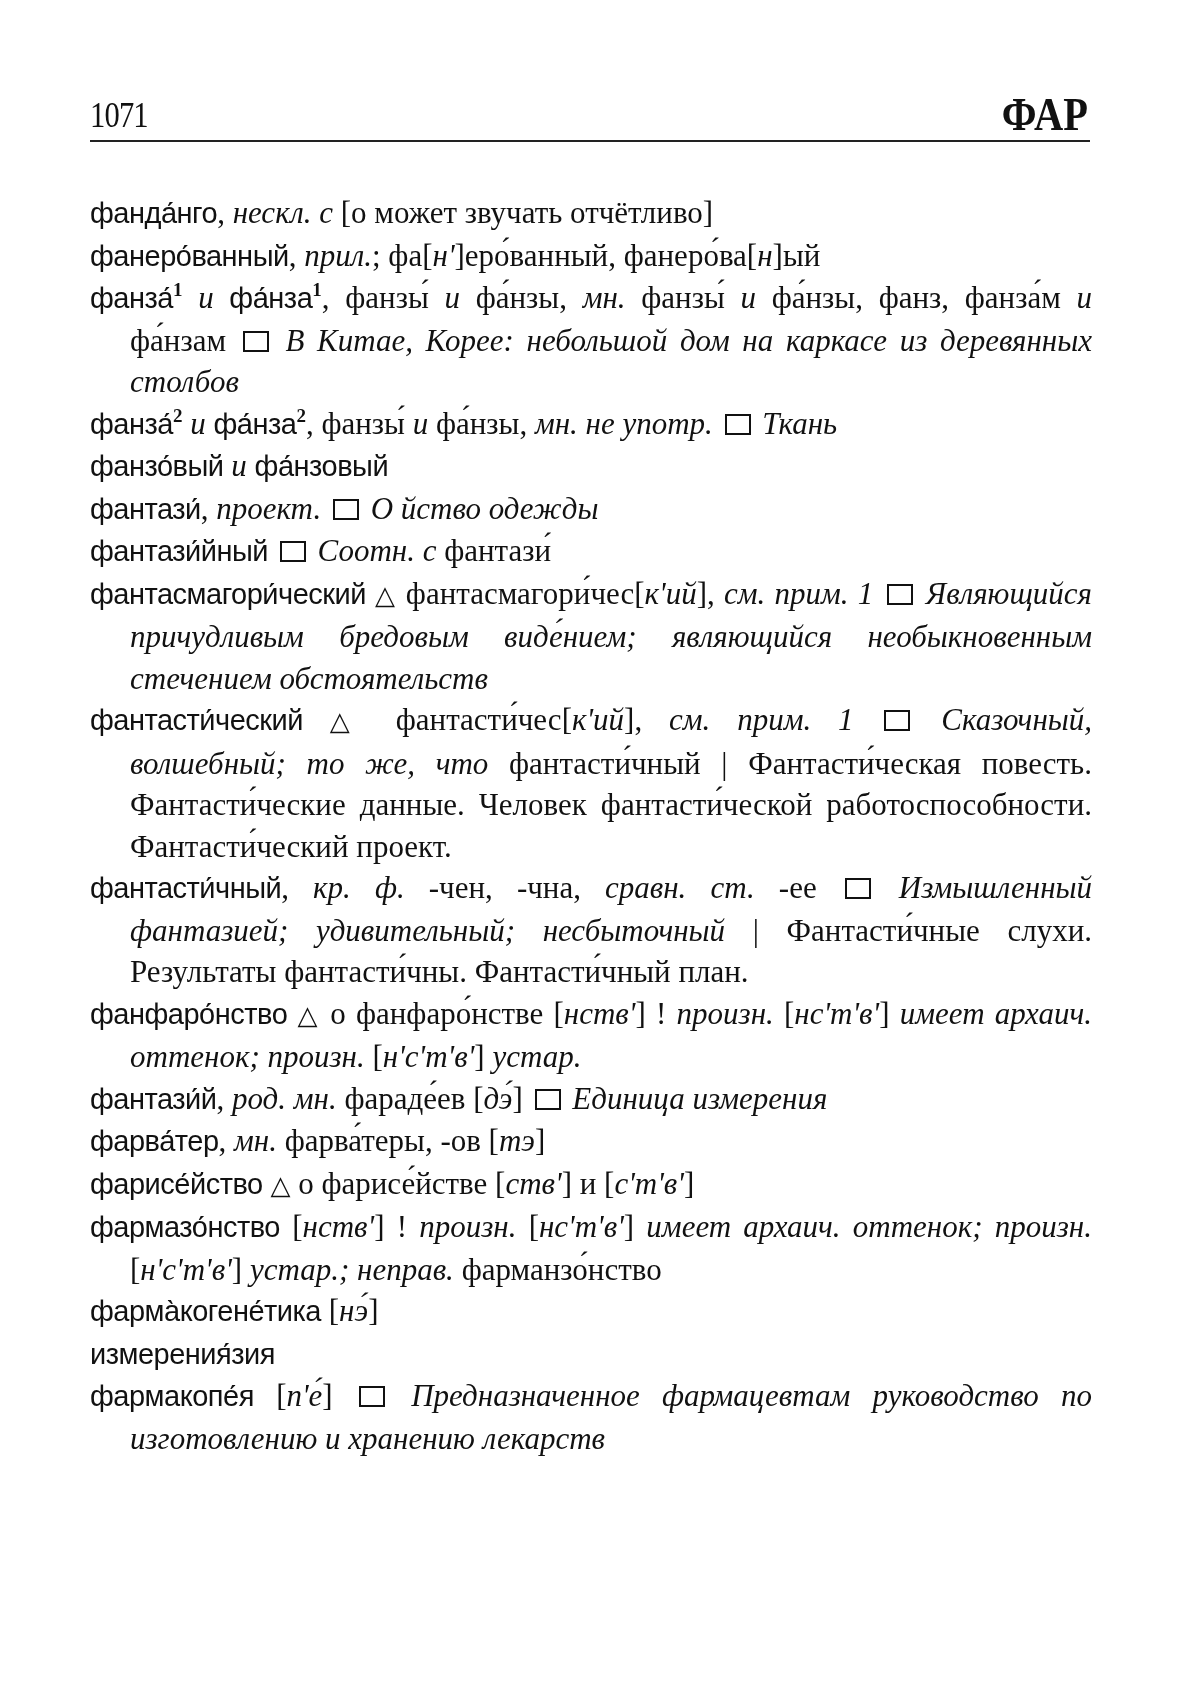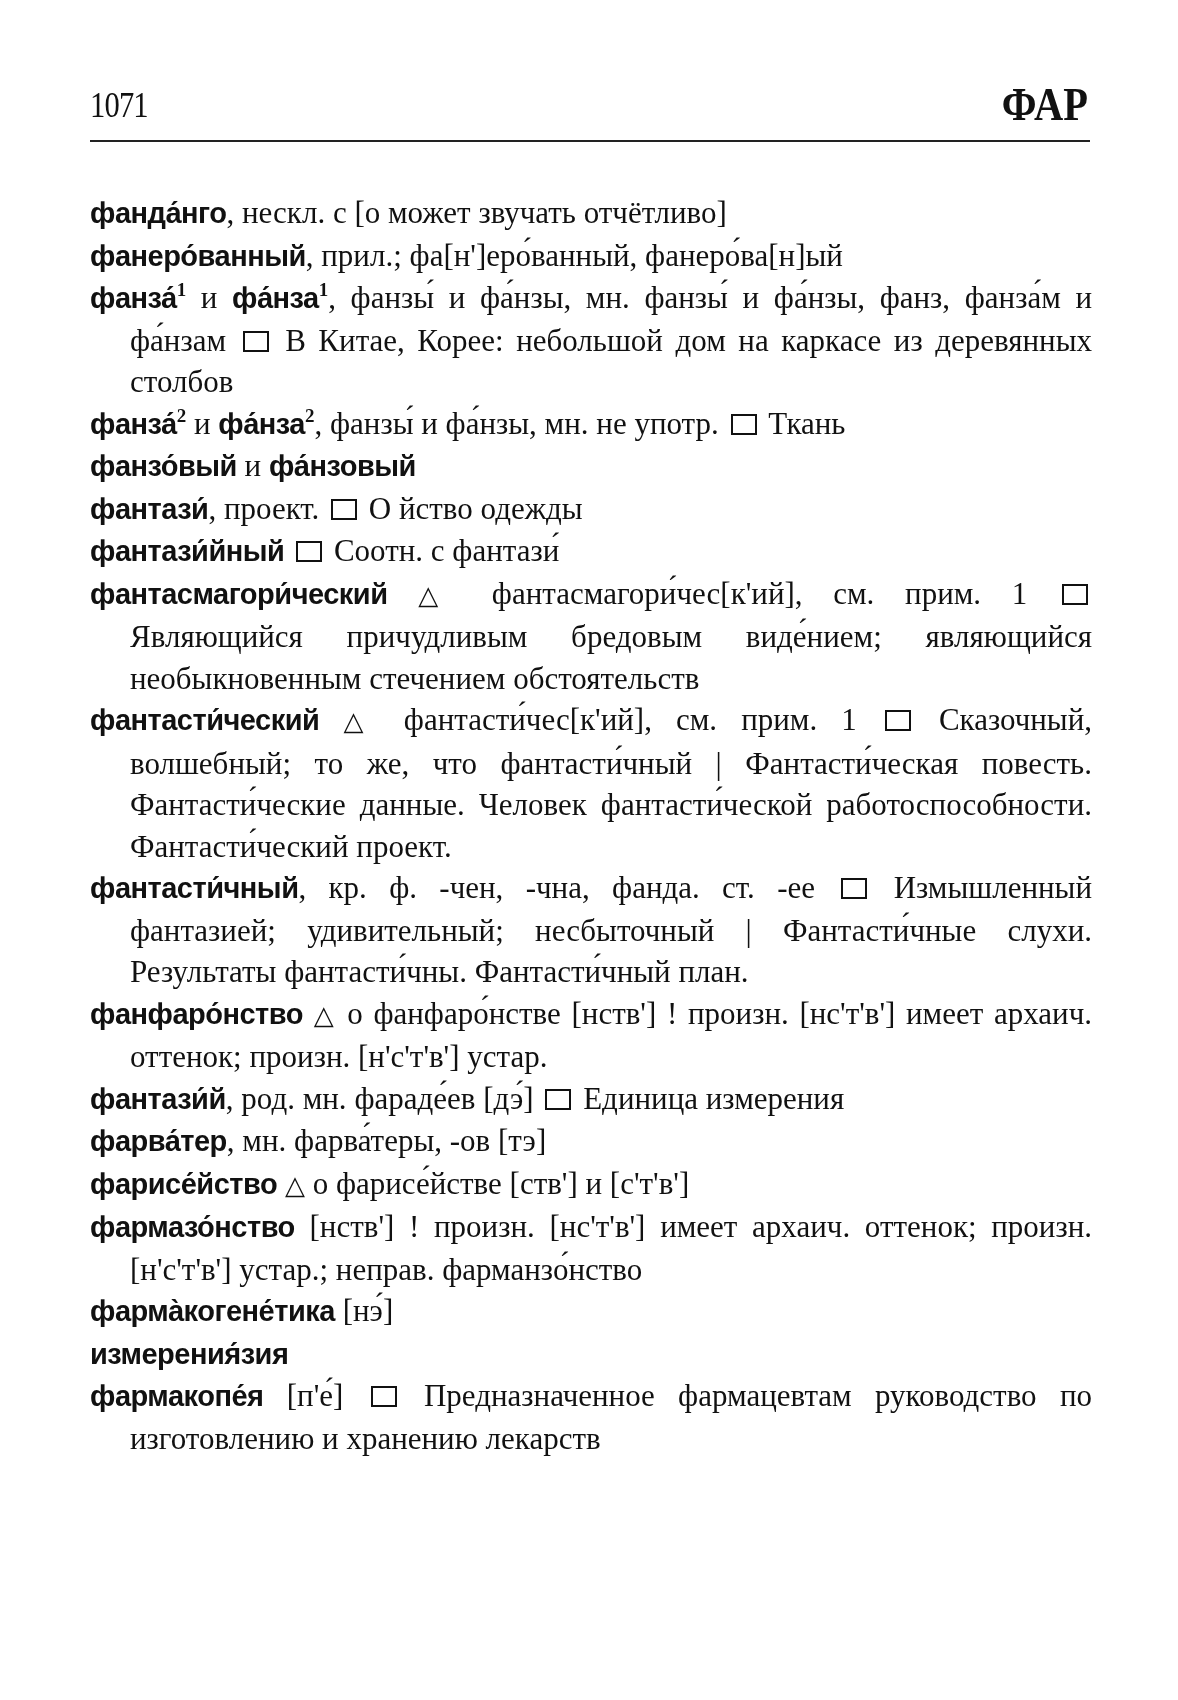--- a/index.html
+++ b/index.html
@@ -2,21 +2,21 @@
 <html><head>
 <meta charset="utf-8">
 <style>
   html, body { margin: 0; padding: 0; background: #ffffff; }
   body {
     width: 1178px; height: 1700px; position: relative; overflow: hidden;
     font-family: "Liberation Serif", "DejaVu Serif", serif;
     color: #111111;
   }
   .page-header {
-    position: absolute; left: 90px; top: 78px; width: 1000px; height: 62px;
+    position: absolute; left: 90px; top: 88px; width: 1000px; height: 62px;
   }
   .page-number {
     position: absolute; left: 0; top: 6px; font-size: 36px; letter-spacing: -1px;
     transform: scaleX(0.85); transform-origin: left center;
   }
   .running-head {
     position: absolute; right: 2px; top: 0px; font-size: 46px; font-weight: bold;
     transform: scaleX(0.88); transform-origin: right center;
   }
   .header-rule {
@@ -24,22 +24,22 @@
     border-top: 2px solid #222;
   }
   .entries {
     position: absolute; left: 90px; top: 192px; width: 1002px;
     font-size: 31px; line-height: 41.5px;
   }
   .entry {
     padding-left: 40px; text-indent: -40px; text-align: justify;
     transform-origin: left top;
   }
-  .hw { font-weight: bold; font-family: "Liberation Sans", "DejaVu Sans", sans-serif; font-size: 29px; letter-spacing: -0.5px; }
-  .it { }
+  .hw { font-weight: normal; font-family: "Liberation Sans", "DejaVu Sans", sans-serif; font-size: 29px; letter-spacing: -0.5px; }
+  .it { font-style: italic; }
   .box {
     display: inline-block; width: 22px; height: 17px; border: 2px solid #111;
     vertical-align: -1px; margin: 0 4px;
   }
   sup { font-size: 19px; font-weight: bold; vertical-align: 12px; line-height: 0; }
   .tri { font-size: 26px; }
 </style>
 </head>
 <body>
 
@@ -52,21 +52,21 @@
 <div class="entries" id="entries">
     <div class="entry"><span class="hw">фанда́нго</span><span>, </span><span class="it">нескл. с</span><span> [о может звучать отчётливо]</span></div>
     <div class="entry"><span class="hw">фанеро́ванный</span><span>, </span><span class="it">прил.</span><span>; фа[</span><span class="it">н'</span><span>]еро́ванный, фанеро́ва[</span><span class="it">н</span><span>]ый</span></div>
     <div class="entry"><span class="hw">фанза́</span><sup>1</sup><span class="it"> и </span><span class="hw">фа́нза</span><sup>1</sup><span>, фанзы́ </span><span class="it">и</span><span> фа́нзы, </span><span class="it">мн.</span><span> фанзы́ </span><span class="it">и</span><span> фа́нзы, фанз, фанза́м </span><span class="it">и</span><span> фа́нзам </span><span class="box"></span><span class="it"> В Китае, Корее: небольшой дом на каркасе из деревянных столбов</span></div>
     <div class="entry"><span class="hw">фанза́</span><sup>2</sup><span class="it"> и </span><span class="hw">фа́нза</span><sup>2</sup><span>, фанзы́ </span><span class="it">и</span><span> фа́нзы, </span><span class="it">мн. не употр.</span><span> </span><span class="box"></span><span class="it"> Ткань</span></div>
     <div class="entry"><span class="hw">фанзо́вый</span><span class="it"> и </span><span class="hw">фа́нзовый</span></div>
     <div class="entry"><span class="hw">фантази́</span><span>, </span><span class="it">проект.</span><span> </span><span class="box"></span><span class="it"> О йство одежды</span></div>
     <div class="entry"><span class="hw">фантази́йный</span><span> </span><span class="box"></span><span class="it"> Соотн. с</span><span> фантази́</span></div>
     <div class="entry"><span class="hw">фантасмагори́ческий</span><span> </span><span class="tri">△</span><span> фантасмагори́чес[</span><span class="it">к'ий</span><span>], </span><span class="it">см. прим. 1</span><span> </span><span class="box"></span><span class="it"> Являющийся причудливым бредовым виде́нием; являющийся необыкновенным стечением обстоятельств</span></div>
     <div class="entry"><span class="hw">фантасти́ческий</span><span> </span><span class="tri">△</span><span> фантасти́чес[</span><span class="it">к'ий</span><span>], </span><span class="it">см. прим. 1</span><span> </span><span class="box"></span><span class="it"> Сказочный, волшебный; то же, что</span><span> фантасти́чный | Фантасти́ческая повесть. Фантасти́ческие данные. Человек фантасти́ческой работоспособности. Фантасти́ческий проект.</span></div>
-    <div class="entry"><span class="hw">фантасти́чный</span><span>, </span><span class="it">кр. ф.</span><span> -чен, -чна, </span><span class="it">фанда. ст.</span><span> -ее </span><span class="box"></span><span class="it"> Измышленный фантазией; удивительный; несбыточный</span><span> | Фантасти́чные слухи. Результаты фантасти́чны. Фантасти́чный план.</span></div>
+    <div class="entry"><span class="hw">фантасти́чный</span><span>, </span><span class="it">кр. ф.</span><span> -чен, -чна, </span><span class="it">сравн. ст.</span><span> -ее </span><span class="box"></span><span class="it"> Измышленный фантазией; удивительный; несбыточный</span><span> | Фантасти́чные слухи. Результаты фантасти́чны. Фантасти́чный план.</span></div>
     <div class="entry"><span class="hw">фанфаро́нство</span><span> </span><span class="tri">△</span><span> о фанфаро́нстве [</span><span class="it">нств'</span><span>] ! </span><span class="it">произн.</span><span> [</span><span class="it">нс'т'в'</span><span>] </span><span class="it">имеет архаич. оттенок; произн.</span><span> [</span><span class="it">н'с'т'в'</span><span>] </span><span class="it">устар.</span></div>
     <div class="entry"><span class="hw">фантази́й</span><span>, </span><span class="it">род. мн.</span><span> фараде́ев [</span><span class="it">дэ́</span><span>] </span><span class="box"></span><span class="it"> Единица измерения</span></div>
     <div class="entry"><span class="hw">фарва́тер</span><span>, </span><span class="it">мн.</span><span> фарва́теры, -ов [</span><span class="it">тэ</span><span>]</span></div>
     <div class="entry"><span class="hw">фарисе́йство</span><span> </span><span class="tri">△</span><span> о фарисе́йстве [</span><span class="it">ств'</span><span>] и [</span><span class="it">с'т'в'</span><span>]</span></div>
     <div class="entry"><span class="hw">фармазо́нство</span><span> [</span><span class="it">нств'</span><span>] ! </span><span class="it">произн.</span><span> [</span><span class="it">нс'т'в'</span><span>] </span><span class="it">имеет архаич. оттенок; произн.</span><span> [</span><span class="it">н'с'т'в'</span><span>] </span><span class="it">устар.; неправ.</span><span> фарманзо́нство</span></div>
     <div class="entry"><span class="hw">фарма̀когене́тика</span><span> [</span><span class="it">нэ́</span><span>]</span></div>
     <div class="entry"><span class="hw">измерения́зия</span></div>
     <div class="entry"><span class="hw">фармакопе́я</span><span> [</span><span class="it">п'е́</span><span>] </span><span class="box"></span><span class="it"> Предназначенное фармацевтам руководство по изготовлению и хранению лекарств</span></div>
   </div>
 

